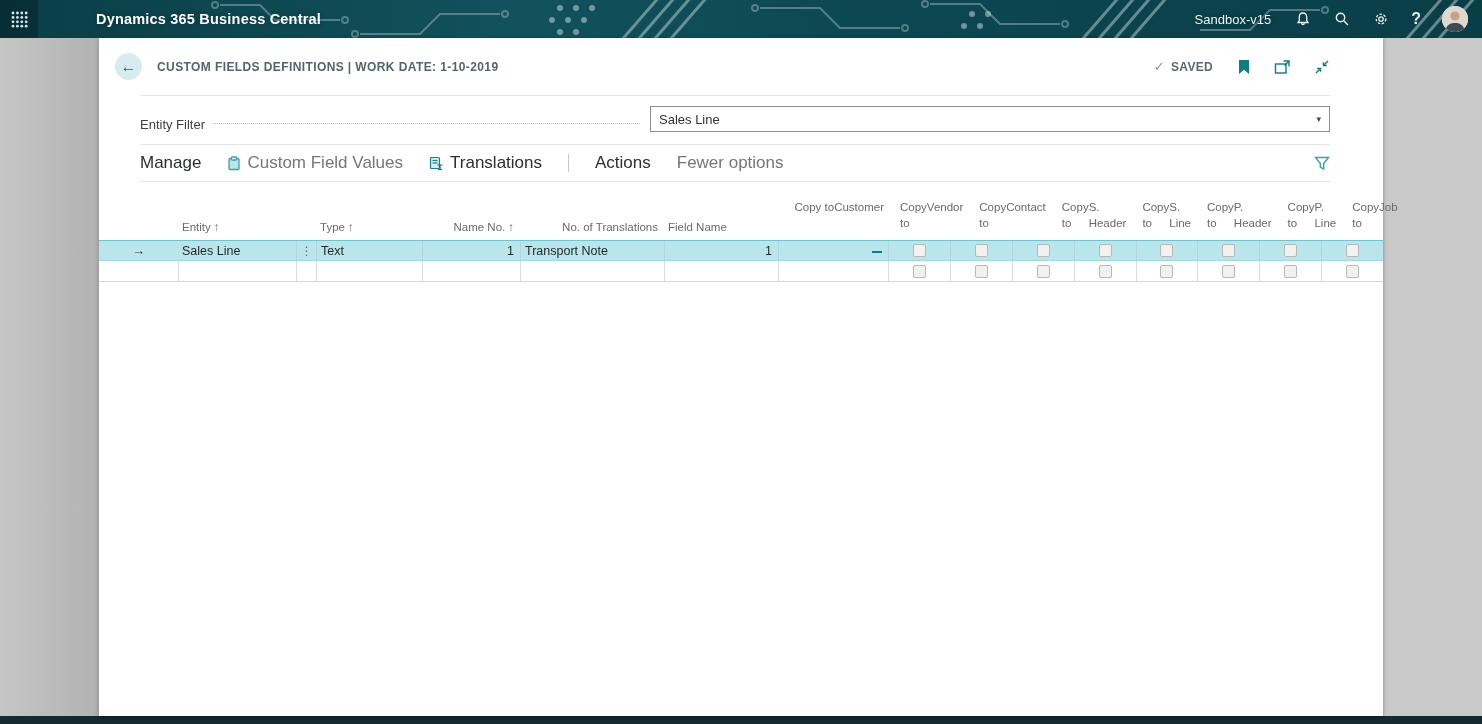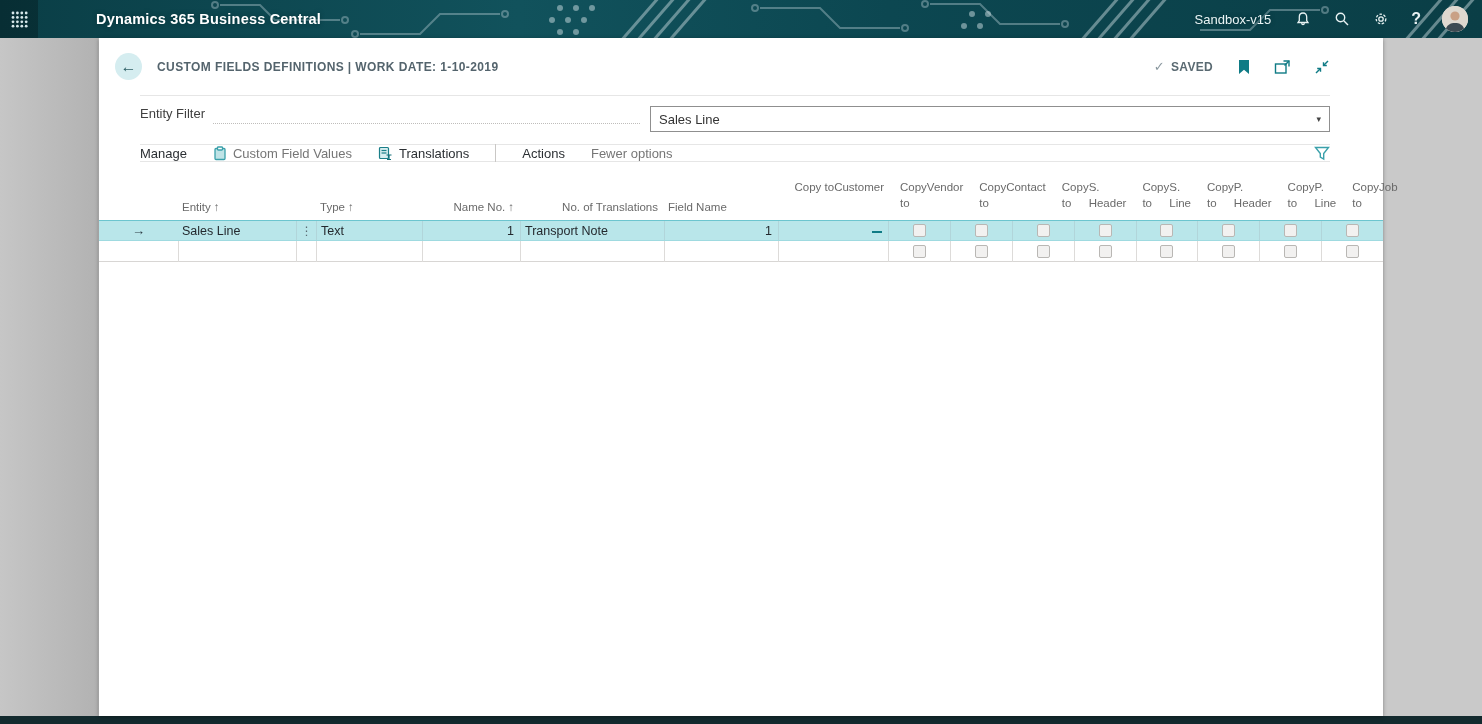--- a/index.html
+++ b/index.html
@@ -30,30 +30,30 @@
   .header-right { margin-left:auto; display:flex; align-items:center; gap:22px; }
   .saved-chip { display:flex; align-items:center; gap:6px; color:#5a6a72; font-size:12px; font-weight:bold; letter-spacing:.3px; }
   .saved-chip .chk { color:#8a989f; font-size:13px; font-weight:normal; }
   .hdr-icon { width:17px; height:17px; cursor:pointer; display:flex; align-items:center; justify-content:center; }
 
   .divider { height:1px; background:#e6e6e6; margin:0 53px 0 41px; }
 
   
   .general { padding:10px 53px 12px 41px; }
   .section-label { font-size:12px; color:#666e72; letter-spacing:.4px; font-weight:bold; margin-bottom:10px; }
-  .filter-row { display:flex; align-items:flex-start; height:26px; }
+  .filter-row { display:flex; align-items:flex-end; height:26px; }
   .filter-label { font-size:13px; color:#404040; flex:0 0 auto; }
   .dotted-leader { flex:1; border-bottom:1px dotted #bfbdbb; height:1px; margin:0 10px 0 8px; align-self:center; position:relative; top:4px; }
   .entity-select { width:680px; height:26px; border:1px solid #8f8f8f; background:#fff; display:flex;
     align-items:center; padding:0 8px; font-size:13px; color:#333; cursor:pointer; }
   .entity-select .caret { margin-left:auto; font-size:9px; color:#444; }
 
   
-  .toolbar { height:18px; margin:0 53px 0 41px; border-top:1px solid #e6e6e6; border-bottom:1px solid #e6e6e6;
-    display:flex; align-items:center; gap:26px; font-size:13px; }
+  .toolbar { height:38px; margin:0 53px 0 41px; border-top:1px solid #e6e6e6; border-bottom:1px solid #e6e6e6;
+    display:flex; align-items:center; gap:26px; font-size:17px; }
   .tool-item { display:flex; align-items:center; gap:6px; cursor:pointer; color:#2b2f33; }
   .tool-item.muted { color:#767676; }
   .v-sep { width:1px; height:18px; background:#c9c7c5; }
   .funnel-btn { margin-left:auto; cursor:pointer; display:flex; align-items:center; }
 
   
   .grid { display:grid; grid-template-columns:79px 118px 20px 106px 98px 144px 114px 110px repeat(8,1fr); width:1284px; }
   .grid-header { margin-top:18px; }
   .gh-cell { font-size:11.5px; color:#6a6a6a; display:flex; align-items:flex-end; padding:0 4px 7px 4px; min-height:40px; cursor:pointer; }
   .gh-cell.right { justify-content:flex-end; padding-right:6px; }

